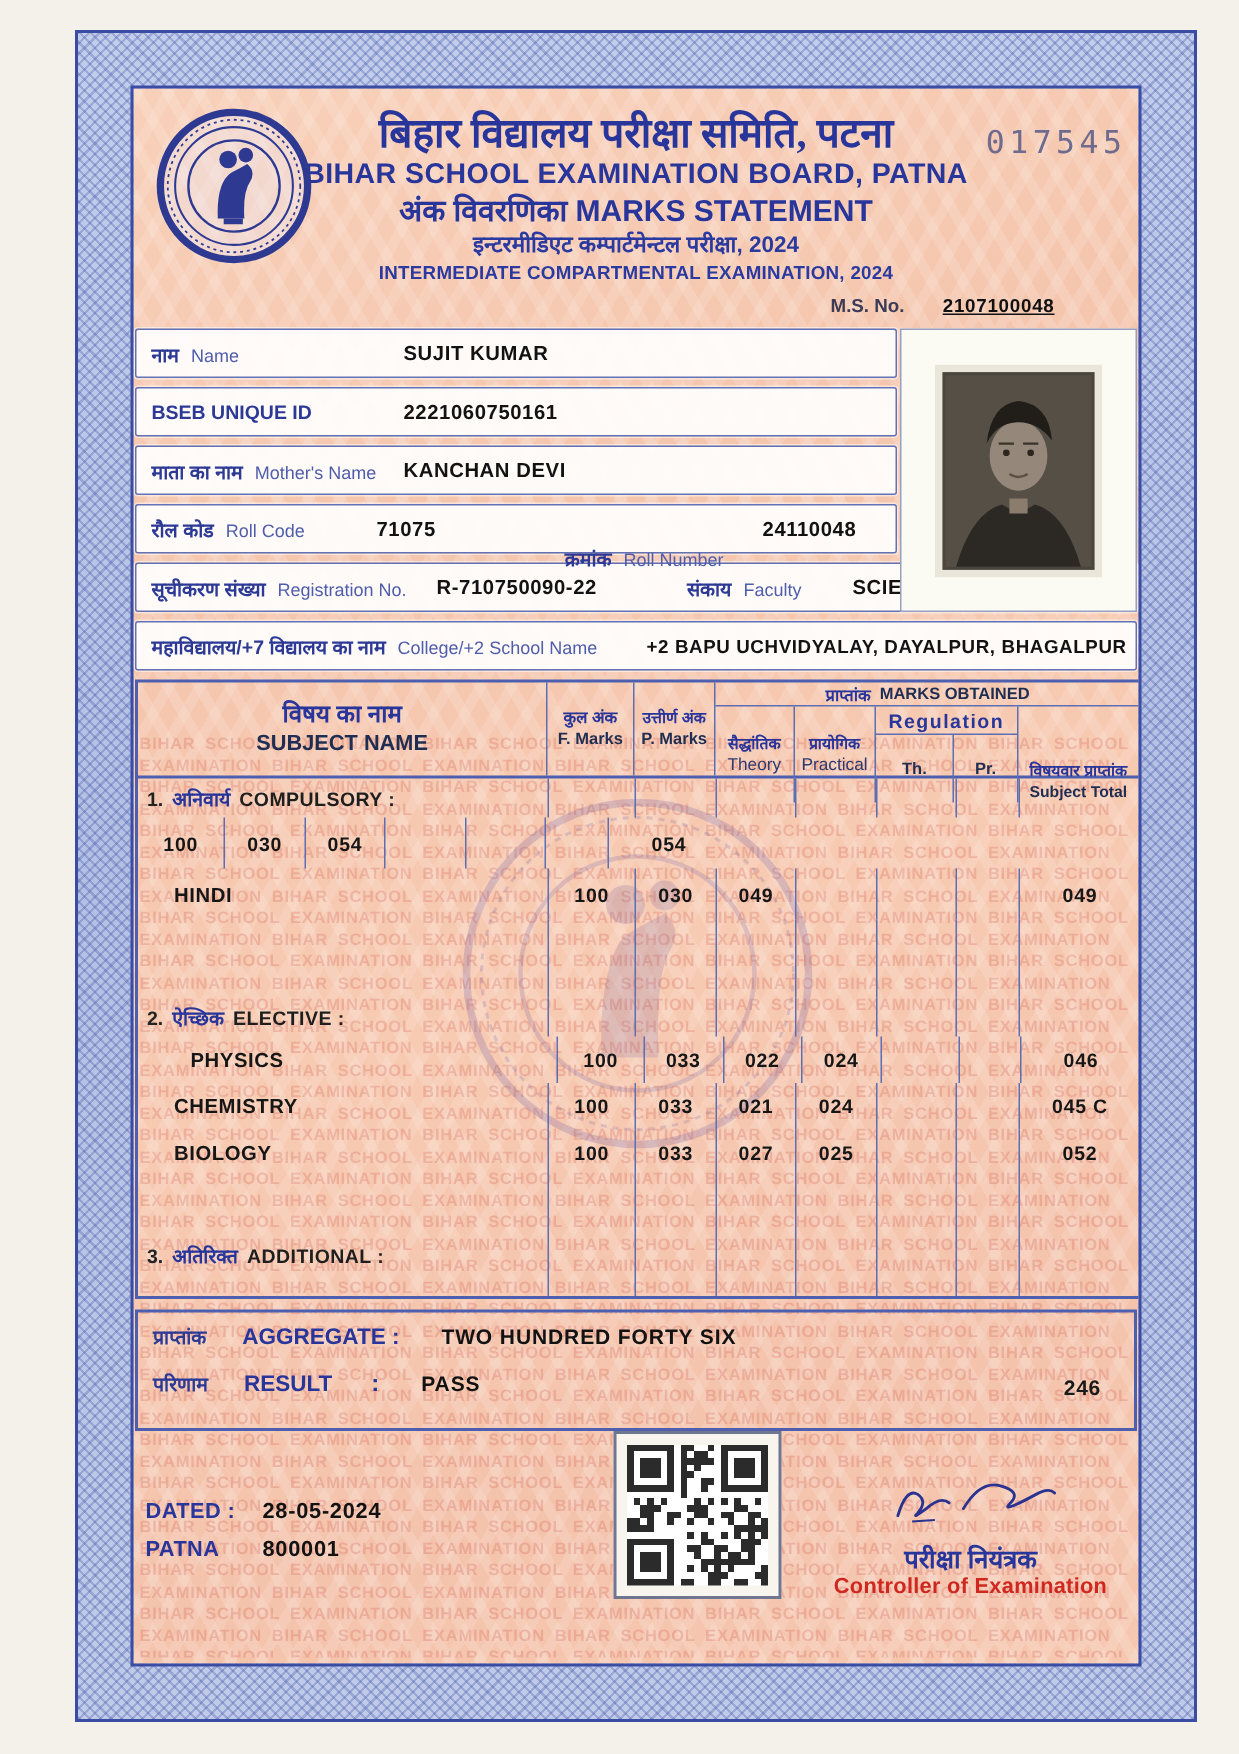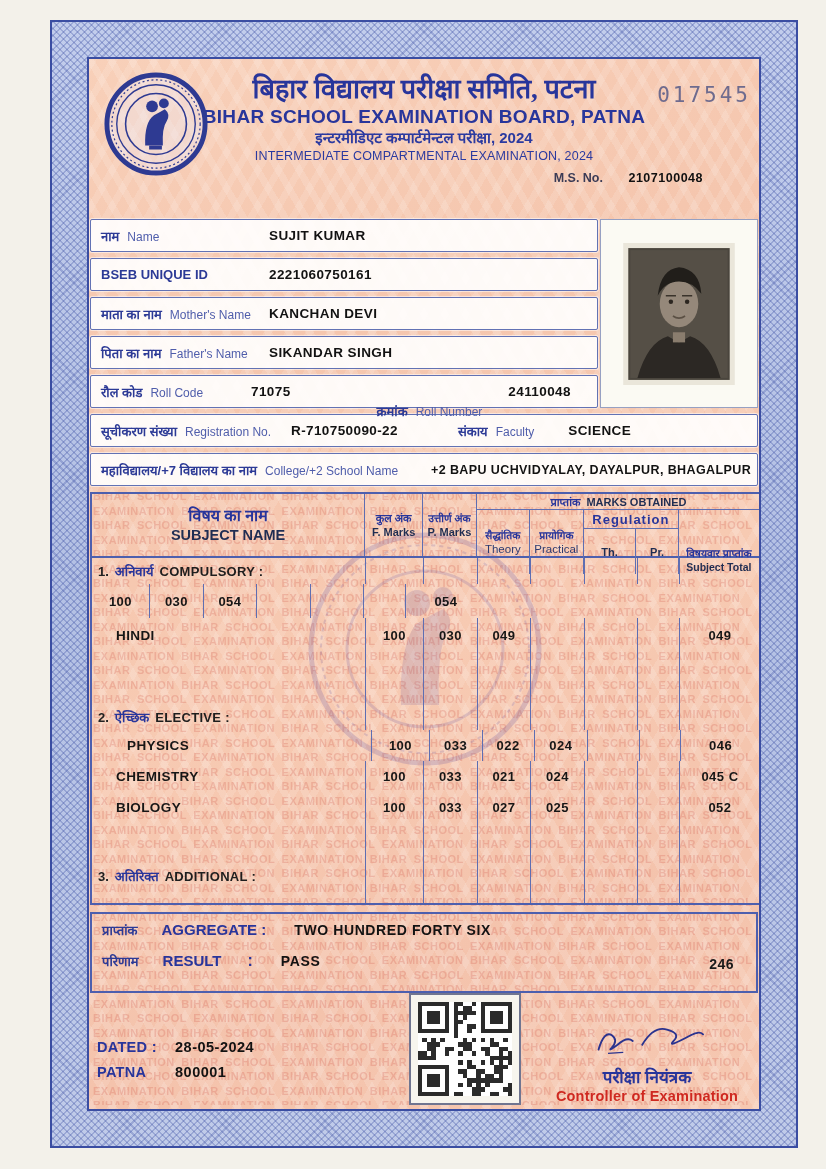--- a/index.html
+++ b/index.html
@@ -43,24 +43,24 @@
   .logo { position:absolute; left:14px; top:12px; }
   .serial {
     position:absolute; right:8px; top:24px;
     font-family:"DejaVu Sans Mono","Liberation Mono",monospace;
     font-size:21px; color:#6e6b8e; letter-spacing:3px; font-weight:normal;
   }
   .t-hi   { font-size:27px; font-weight:bold; color:#28359b; line-height:32px;font-family:Liberation Serif, serif; }
   .t-en   { font-size:19px; font-weight:bold; color:#28359b; line-height:23px; letter-spacing:.3px; }
   .t-sub  { font-size:20px; font-weight:bold; color:#28359b; line-height:26px; }
   .t-ex-hi{ font-size:15px; font-weight:bold; color:#2b3aa0; line-height:20px; }
-  .t-ex-en{ font-size:12.5px; font-weight:normal; color:#2b3aa0; line-height:17px; letter-spacing:.2px; }
+  .t-ex-en{ font-size:12.5px; font-weight:bold; color:#2b3aa0; line-height:17px; letter-spacing:.2px; }
   .msno { text-align:right; padding-right:56px; margin-top:6px; font-size:12.5px; }
   .msno .lbl { color:#3b3b55; font-weight:bold; }
-  .msno .val { color:#111; font-weight:bold; margin-left:22px; letter-spacing:.5px; }
+  .msno .val { color:#111; font-weight:bold; margin-left:22px; letter-spacing:.5px;text-decoration:underline; }
   
   .fields { position:relative; z-index:1; padding:2px 1px 0 1px; }
   .fbox {
     background:rgba(255,255,255,.9);
     border:1px solid #6272b4; border-radius:2px;
     height:33px; margin-bottom:6px;
     display:flex; align-items:center; padding:0 10px;
     box-shadow:0 0 0 1px rgba(255,255,255,.5);
   }
   .w-part { width:508px; }
@@ -152,20 +152,21 @@
           <circle cx="54" cy="54" r="31" fill="none" stroke="#2e3a92" stroke-width="1.6"></circle>
           <circle cx="50" cy="36" r="6" fill="#2e3a92"></circle>
           <circle cx="62" cy="33" r="5" fill="#2e3a92"></circle>
           <path d="M43 76 Q42 52 52 45 Q58 42 63 39 Q69 44 65 51 Q60 58 61 76 Z" fill="#2e3a92"></path>
           <path d="M47 76 L60 76 L60 80 L47 80 Z" fill="#2e3a92"></path>
         </svg>
       </div>
       <div class="serial">017545</div>
       <div class="t-hi">बिहार विद्यालय परीक्षा समिति, पटना</div>
       <div class="t-en">BIHAR SCHOOL EXAMINATION BOARD, PATNA</div>
+      <div class="t-sub">अंक  विवरणिका MARKS STATEMENT</div>
       <div class="t-ex-hi">इन्टरमीडिएट कम्पार्टमेन्टल परीक्षा, 2024</div>
       <div class="t-ex-en">INTERMEDIATE COMPARTMENTAL EXAMINATION, 2024</div>
       <div class="msno">
         <span class="lbl">M.S. No.</span>
         <span class="val">2107100048</span>
       </div>
     </div>
 
     <div class="fields">
       <div class="photo-box">
@@ -200,27 +201,20 @@
       </div>
 
       <div class="fbox w-part">
         <span class="lab-group g1">
           <span class="lh">माता का नाम</span>
           <span class="le">Mother's Name</span>
         </span>
         <span class="fv">KANCHAN DEVI</span>
       </div>
 
-      <div class="fbox w-part">
-        <span class="lab-group g1">
-          <span class="lh">पिता का नाम</span>
-          <span class="le">Father's Name</span>
-        </span>
-        <span class="fv">SIKANDAR SINGH</span>
-      </div>
 
       <div class="fbox w-part">
         <span class="lab-group g-roll">
           <span class="lh">रौल कोड</span>
           <span class="le">Roll Code</span>
         </span>
         <span class="fv">71075</span>
         <span class="lab-group pair2">
           <span class="lh">क्रमांक</span>
           <span class="le">Roll Number</span>

